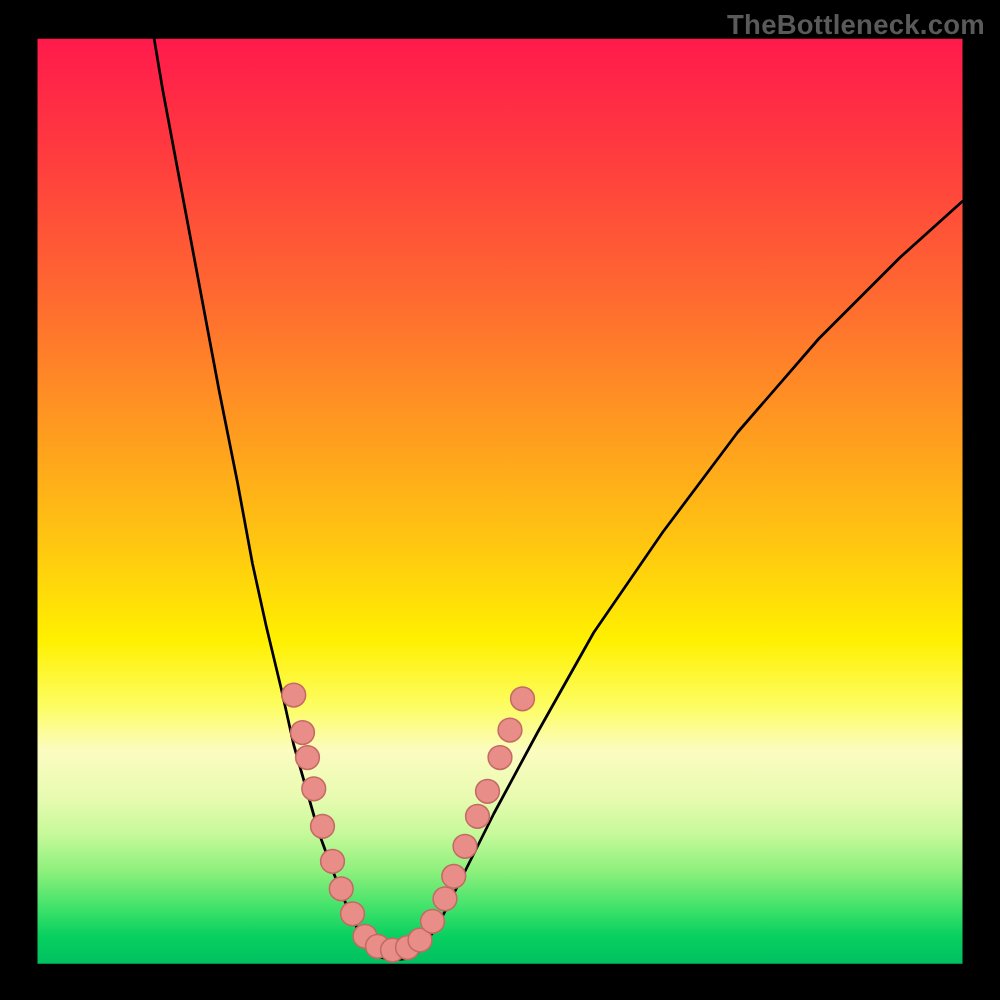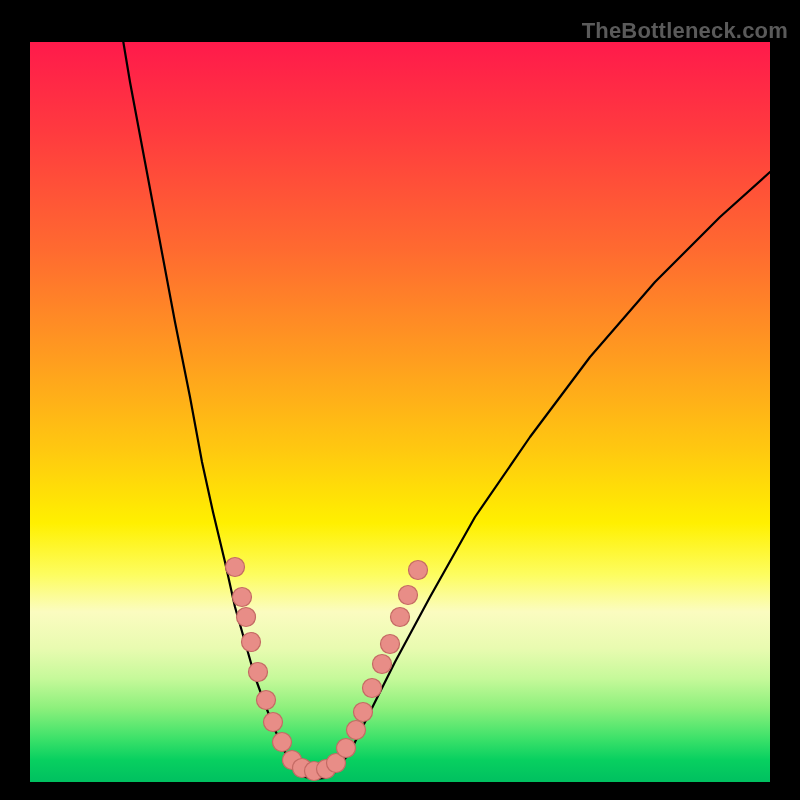--- a/index.html
+++ b/index.html
@@ -5,21 +5,21 @@
   html, body {
     margin: 0;
     padding: 0;
     width: 800px;
     height: 800px;
     background: #000;
     overflow: hidden;
   }
   .frame {
     position: absolute;
-    top: 12px;
+    top: 1px;
     left: 0;
     width: 800px;
     height: 564px;
     box-sizing: border-box;
     border-radius: 27px;
   }
   .plot-area {
     position: absolute;
     top: 30px;
     left: 30px;

